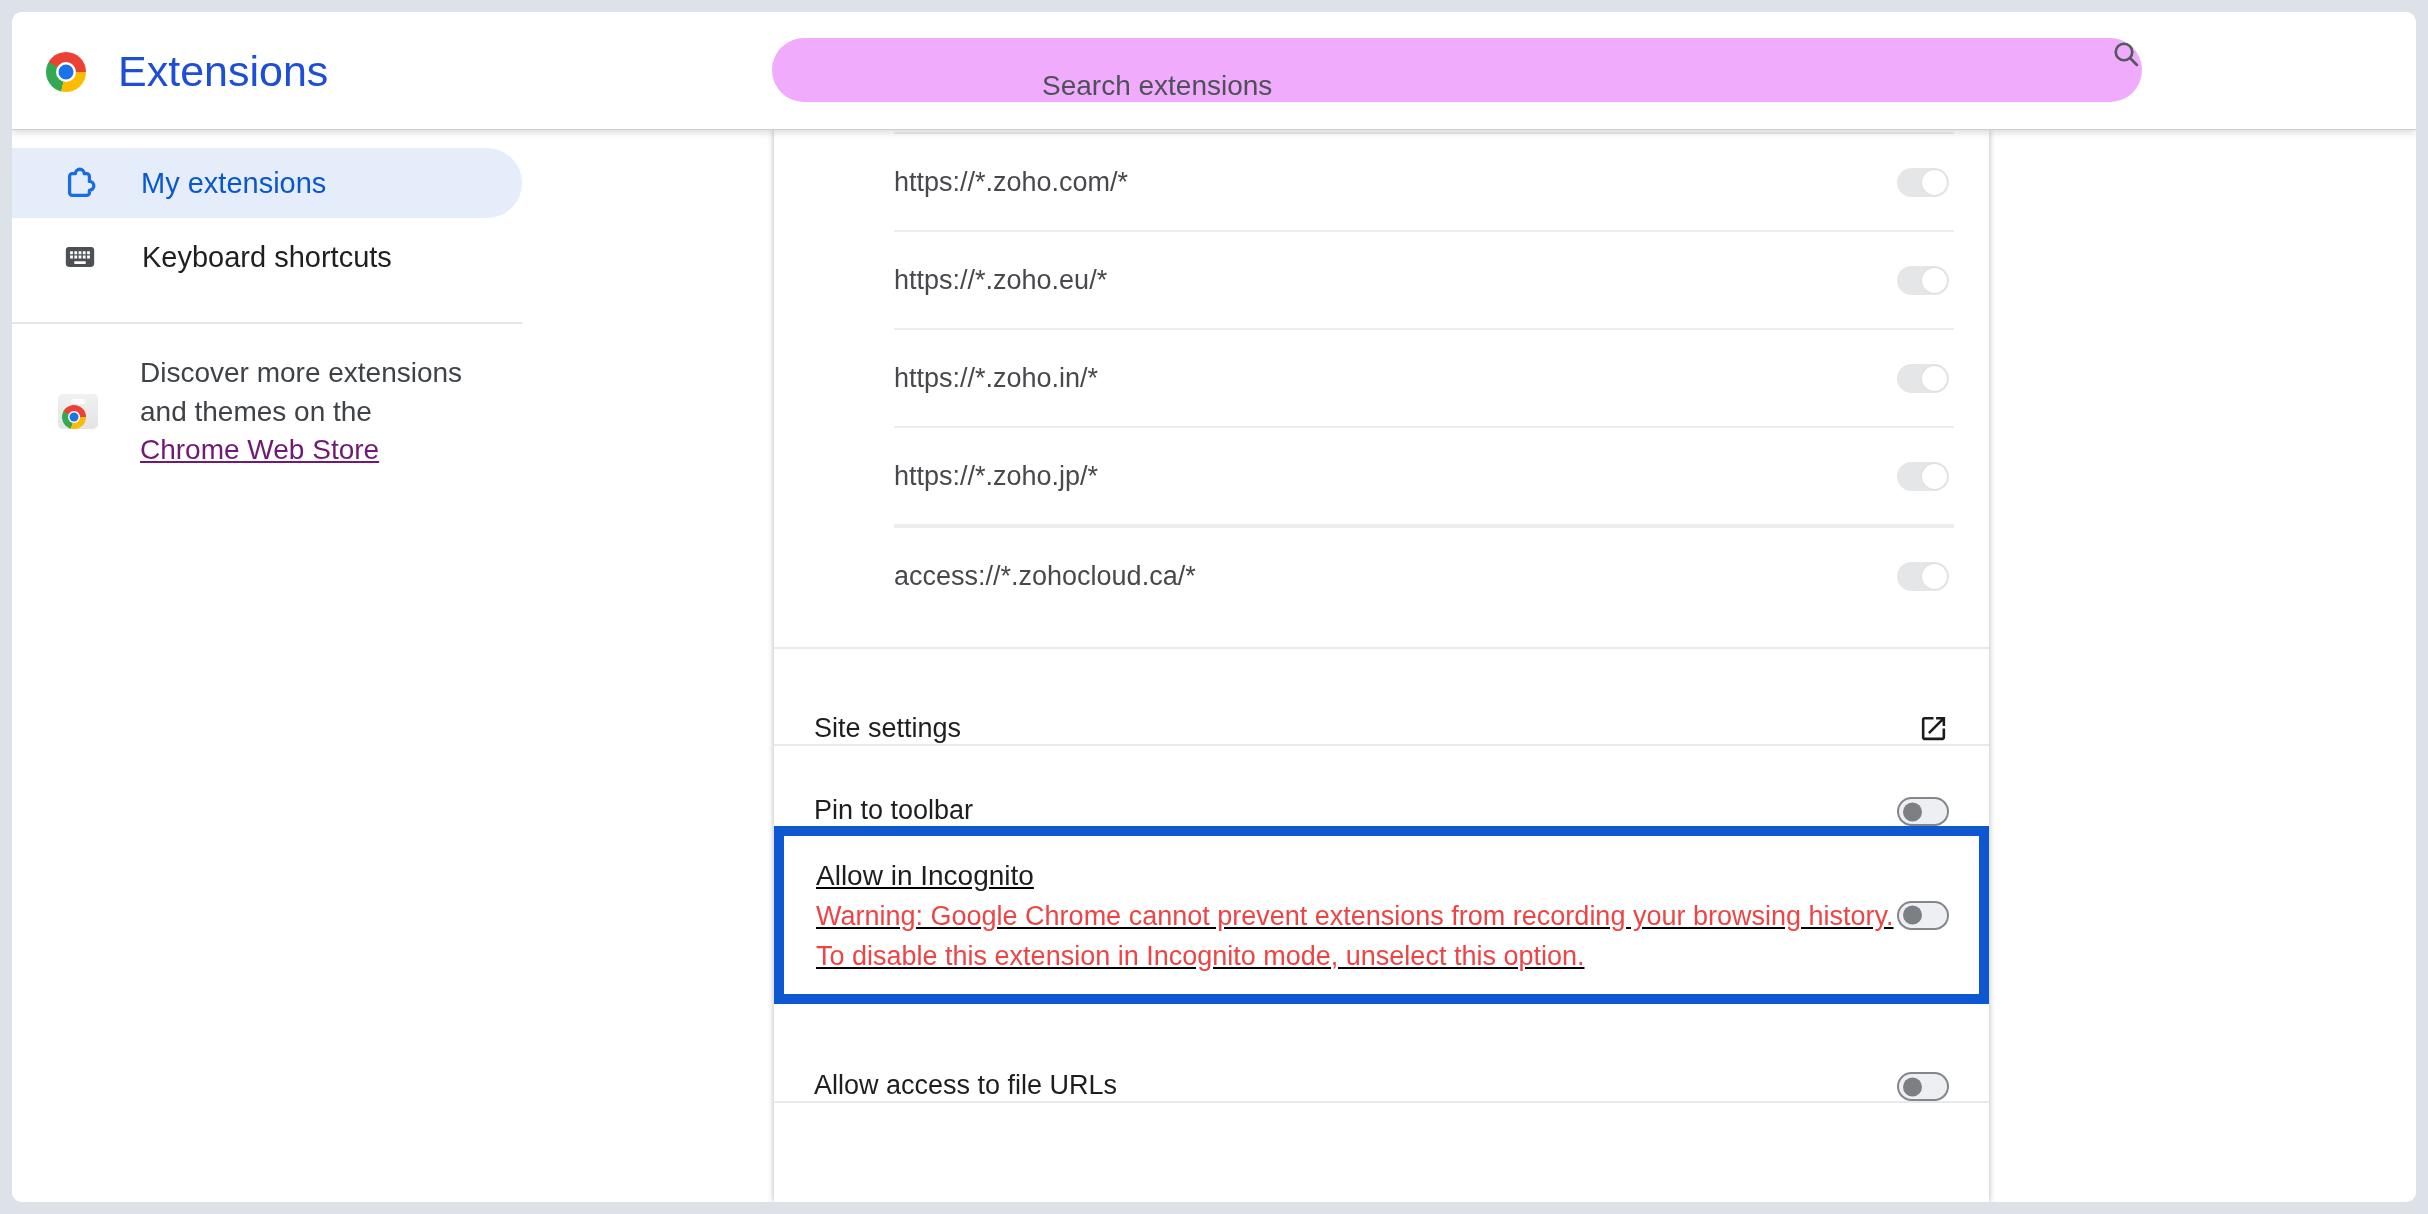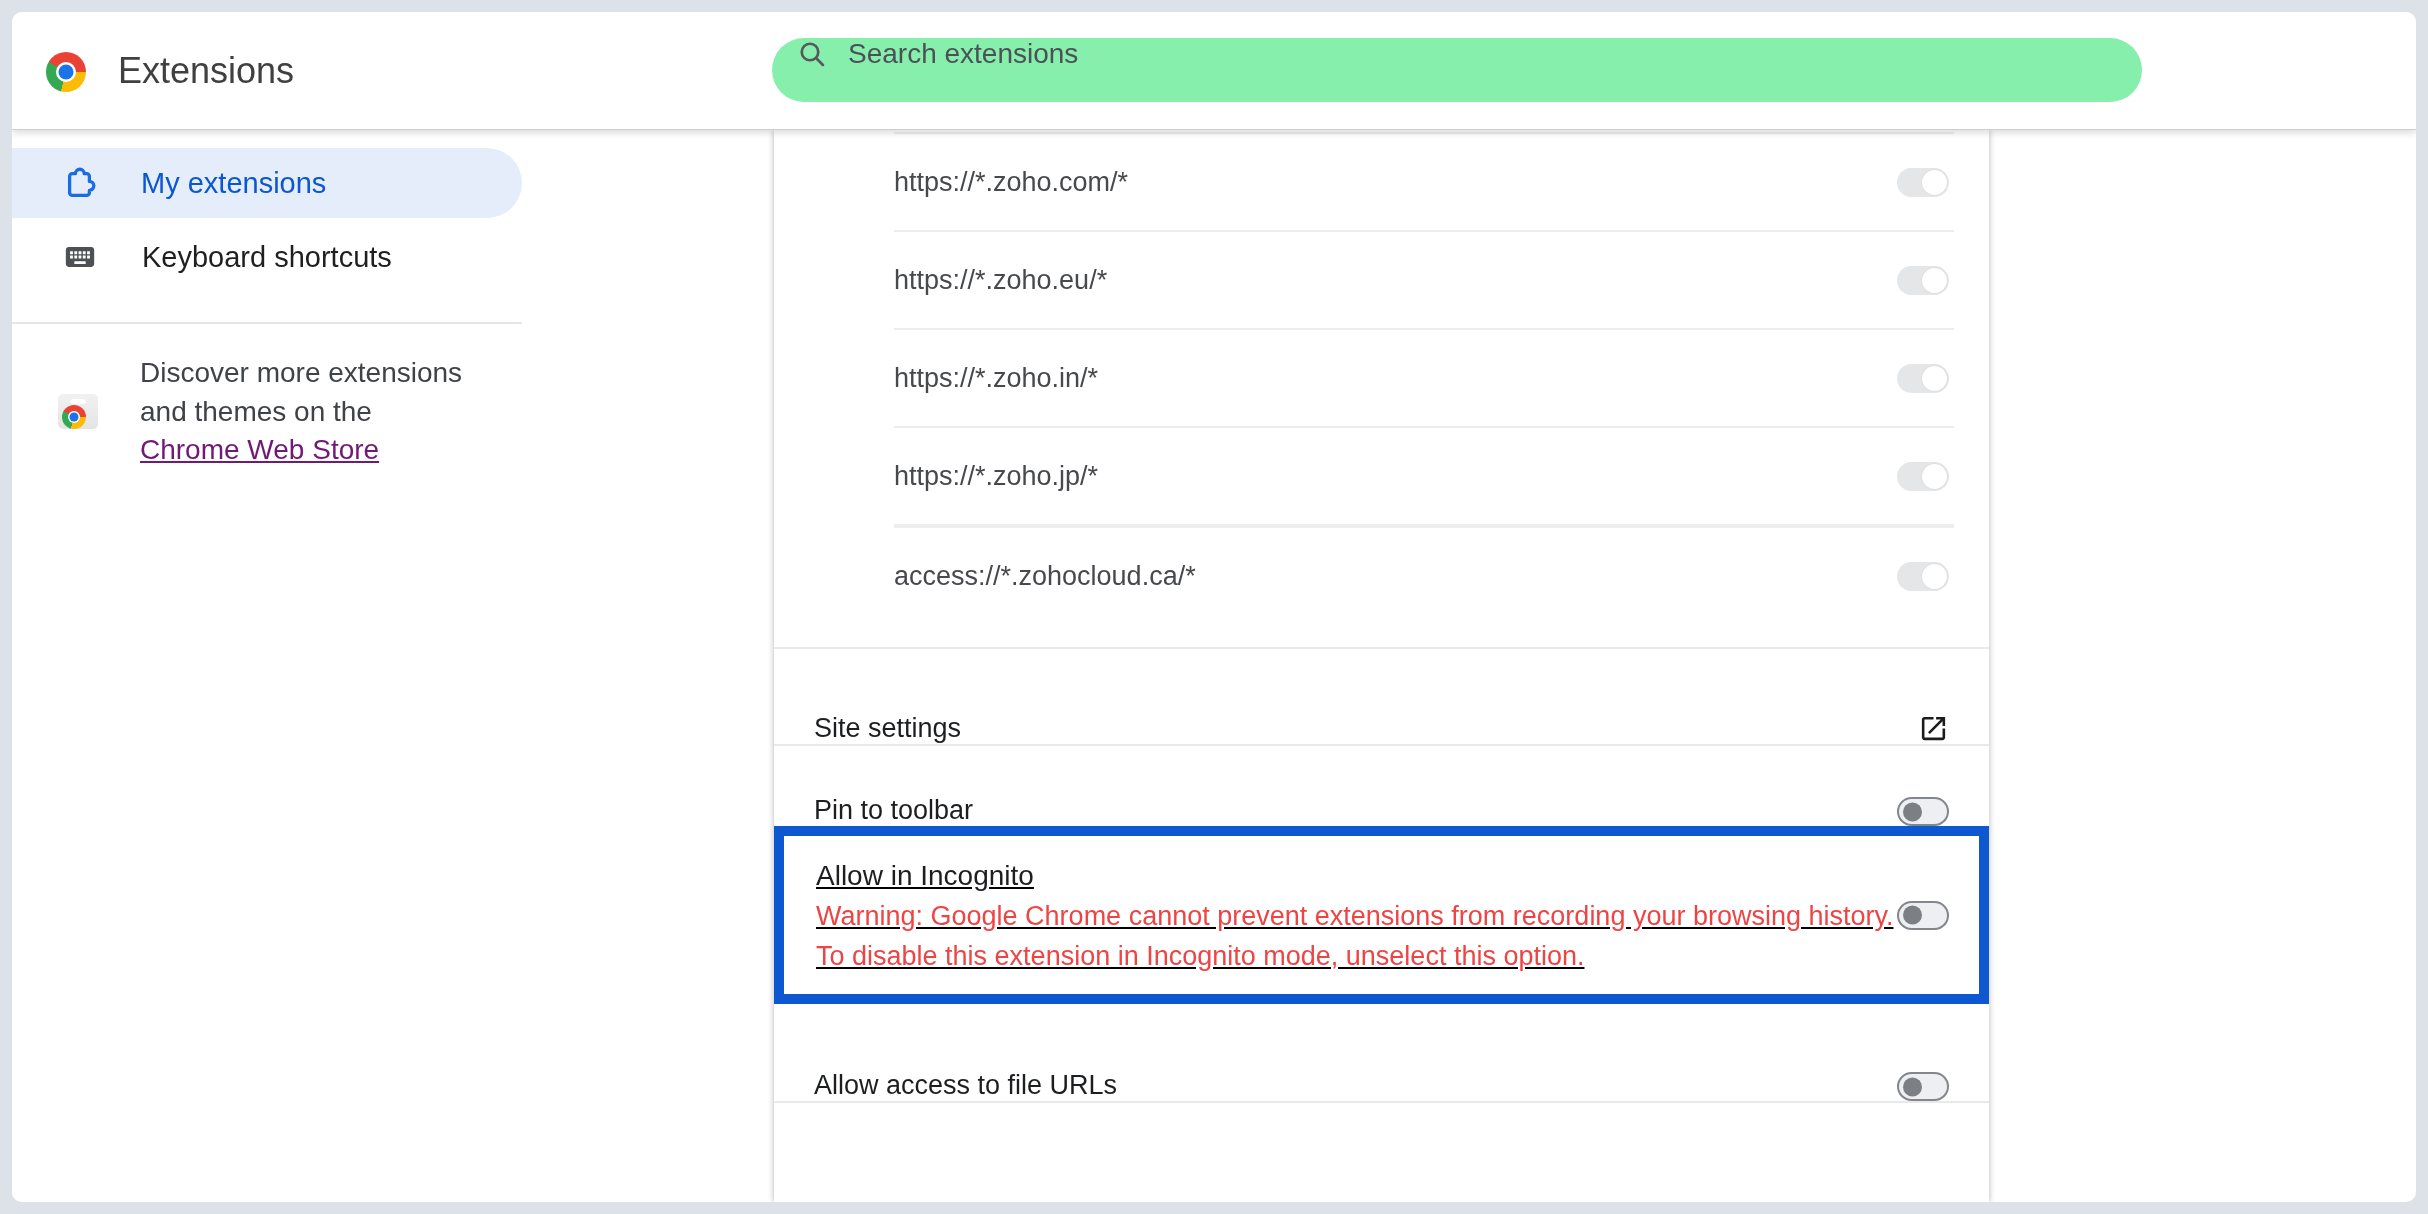--- a/index.html
+++ b/index.html
@@ -46,28 +46,29 @@
     width:15px; height:15px; border-radius:50%;
     transform:translate(-50%,-50%);
     background:#1a73e8;
   }
   .chrome-logo.small { width:24px; height:24px; }
   .chrome-logo.small::before { width:12px; height:12px; }
   .chrome-logo.small::after { width:9px; height:9px; }
   .header-title {
     position:absolute; left:106px; top:0; height:118px;
     display:flex; align-items:center;
-    font-size:36px; font-weight:500; color:#404040;
+    font-size:43px; font-weight:500; color:#1d4ed8;
   }
   .search-pill {
     position:absolute; left:760px; top:26px;
     width:1370px; height:64px;
-    background:#86efac; border-radius:32px;
-    display:flex; align-items:flex-start;
+    background:#f0abfc; border-radius:32px;
+    display:flex; align-items:flex-end;
     padding-left:24px;
+    flex-direction:column;
   }
   .search-pill svg { flex:none; }
   .search-input {
     border:none; outline:none; background:transparent;
     font-family:inherit;
     font-size:28px; color:#44474c;
     margin-left:20px; width:1100px;
   }
   .search-input::placeholder { color:#4d5157; opacity:1; }
 

